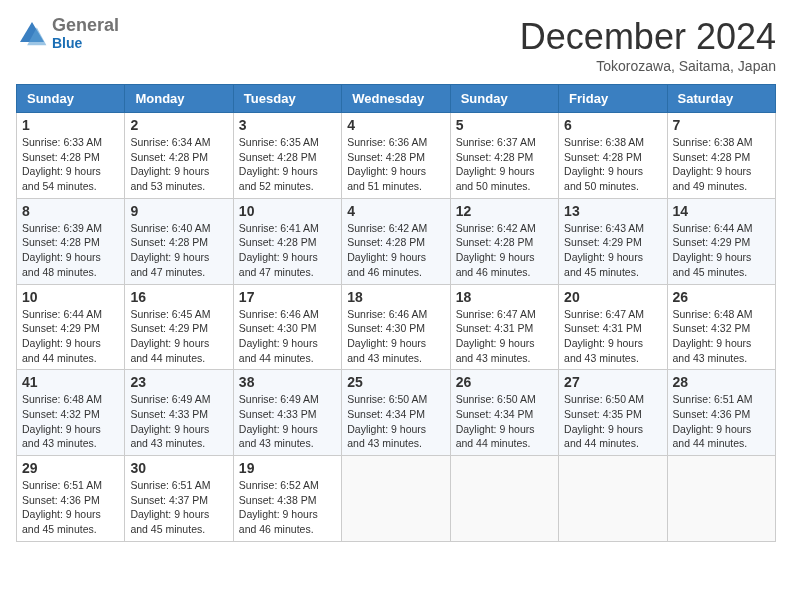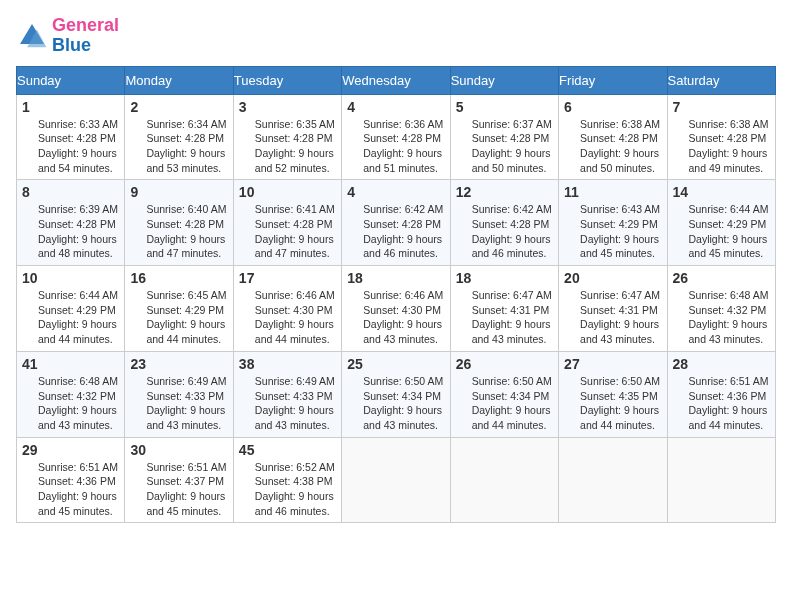--- a/index.html
+++ b/index.html
@@ -22,24 +22,24 @@
       gap: 4px;
     }
     .logo-text {
       display: flex;
       flex-direction: column;
       line-height: 1.1;
     }
     .logo-general {
       font-size: 18px;
       font-weight: bold;
-      color: #ec4899;
+      color: #737373;
     }
     .logo-blue {
-      font-size: 18px;
+      font-size: 14px;
       font-weight: bold;
       color: #1a6eb5;
     }
     .logo-icon {
       width: 32px;
       height: 32px;
     }
     .title-block {
       text-align: right;
     }
@@ -53,24 +53,24 @@
       color: #555;
     }
     .calendar {
       width: 100%;
       border-collapse: collapse;
       font-size: 11px;
     }
     .calendar th {
       background: #3a7fc1;
       color: #fff;
-      padding: 6px 0;
+      padding: 6px 10px;
       text-align: left;
       font-size: 13px;
-      font-weight: normal;
+      font-weight: bold;
       border: 1px solid #2a6da8;
     }
     .calendar td {
       border: 1px solid #ccc;
       vertical-align: top;
       padding: 4px 5px;
       width: 108px;
       min-height: 80px;
       background: #fff;
     }
@@ -81,40 +81,43 @@
       font-size: 14px;
       font-weight: bold;
       color: #333;
       display: block;
       margin-bottom: 2px;
     }
     .day-info {
       font-size: 10.5px;
       color: #333;
       line-height: 1.4;
-      margin-left: 16px;
     }
     .empty-cell {
       background: #f9f9f9 !important;
     }
   </style>
 </head>
 <body>
 
 <div class="header">
   <div class="logo">
     <svg class="logo-icon" viewBox="0 0 40 40">
       <polygon points="20,5 35,30 5,30" fill="#3a7fc1"></polygon>
       <polygon points="26,12 38,34 14,34" fill="#5a9fd4" opacity="0.6"></polygon>
     </svg>
     <div class="logo-text">
       <span class="logo-general">General</span>
       <span class="logo-blue">Blue</span>
     </div>
   </div>
+  <div class="title-block">
+    <div class="month-title">December 2024</div>
+    <div class="location">Tokorozawa, Saitama, Japan</div>
+  </div>
 </div>
 
 <table class="calendar">
   <thead>
     <tr>
     <th>Sunday</th>
         <th>Monday</th>
         <th>Tuesday</th>
         <th>Wednesday</th>
         <th>Sunday</th>
@@ -168,21 +171,21 @@
         </td>
         <td>
           <span class="day-number">4</span>
           <div class="day-info">Sunrise: 6:42 AM<br>Sunset: 4:28 PM<br>Daylight: 9 hours and 46 minutes.</div>
         </td>
         <td>
           <span class="day-number">12</span>
           <div class="day-info">Sunrise: 6:42 AM<br>Sunset: 4:28 PM<br>Daylight: 9 hours and 46 minutes.</div>
         </td>
         <td>
-          <span class="day-number">11</span>
+          <span class="day-number">13</span>
           <div class="day-info">Sunrise: 6:43 AM<br>Sunset: 4:29 PM<br>Daylight: 9 hours and 45 minutes.</div>
         </td>
         <td>
           <span class="day-number">14</span>
           <div class="day-info">Sunrise: 6:44 AM<br>Sunset: 4:29 PM<br>Daylight: 9 hours and 45 minutes.</div>
         </td>
       </tr>
       <tr>
         <td>
           <span class="day-number">10</span>
@@ -246,21 +249,21 @@
       <tr>
         <td>
           <span class="day-number">29</span>
           <div class="day-info">Sunrise: 6:51 AM<br>Sunset: 4:36 PM<br>Daylight: 9 hours and 45 minutes.</div>
         </td>
         <td>
           <span class="day-number">30</span>
           <div class="day-info">Sunrise: 6:51 AM<br>Sunset: 4:37 PM<br>Daylight: 9 hours and 45 minutes.</div>
         </td>
         <td>
-          <span class="day-number">45</span>
+          <span class="day-number">19</span>
           <div class="day-info">Sunrise: 6:52 AM<br>Sunset: 4:38 PM<br>Daylight: 9 hours and 46 minutes.</div>
         </td>
         <td class="empty-cell"></td>
         <td class="empty-cell"></td>
         <td class="empty-cell"></td>
         <td class="empty-cell"></td>
       </tr>
     </tbody>
 </table>
 

